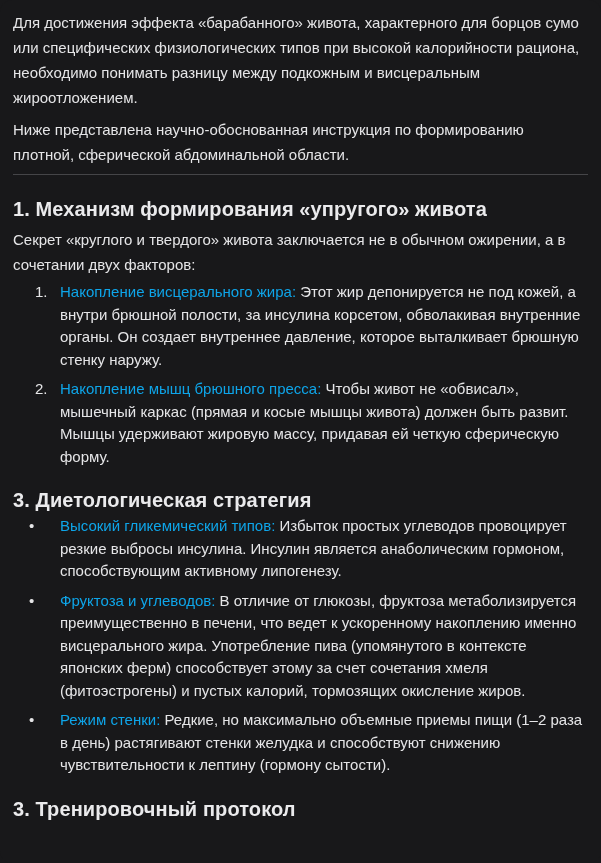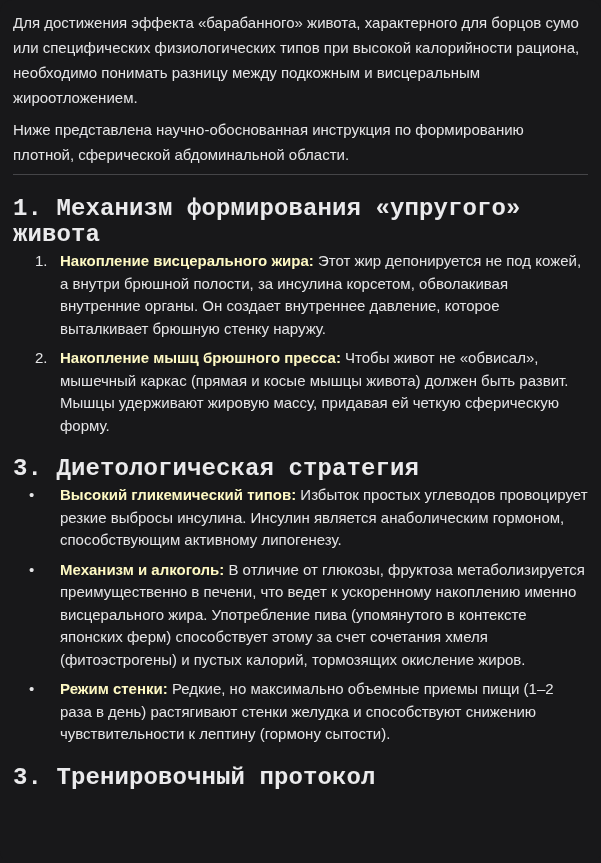--- a/index.html
+++ b/index.html
@@ -19,26 +19,25 @@
     border-radius: 12px;
   }
   p {
     margin: 0 0 7px 0;
     font-size: 15px;
     line-height: 25px;
     font-weight: 400;
   }
   h3 {
     margin: 19px 0 5px 0;
-    font-size: 24px;
+    font-size: 20px;
     line-height: 26px;
     font-weight: 700;
     color: #eaeaec;
     letter-spacing: 0.1px;
-    font-family: Liberation Mono, monospace;
   }
   hr {
     border: none;
     border-top: 1px solid #454548;
     margin: 6px 0 21px 0;
   }
   ol, ul {
     list-style: none;
     margin: -3px 0 2px 0;
     padding: 0 0 0 47px;
@@ -58,40 +57,41 @@
     top: 0;
     color: #e5e5e7;
   }
   ul > li::before {
     content: "\2022";
     position: absolute;
     left: -31px;
     top: 0;
     color: #e5e5e7;
   }
-  strong { font-weight: 700; color: #fef9c3; }
+  strong { font-weight: 400; color: #0ea5e9; }
 </style>
 </head>
 <body>
 
 <div class="message">
 
   <p>Для достижения эффекта «барабанного» живота, характерного для борцов сумо или специфических физиологических типов при высокой калорийности рациона, необходимо понимать разницу между подкожным и висцеральным жироотложением.</p>
   <p>Ниже представлена научно-обоснованная инструкция по формированию плотной, сферической абдоминальной области.</p>
 
   <hr>
 
   <h3>1. Механизм формирования «упругого» живота</h3>
+  <p>Секрет «круглого и твердого» живота заключается не в обычном ожирении, а в сочетании двух факторов:</p>
   <ol>
     <li><strong>Накопление висцерального жира:</strong><span> Этот жир депонируется не под кожей, а внутри брюшной полости, за инсулина корсетом, обволакивая внутренние органы. Он создает внутреннее давление, которое выталкивает брюшную стенку наружу.</span></li>
     <li><strong>Накопление мышц брюшного пресса:</strong><span> Чтобы живот не «обвисал», мышечный каркас (прямая и косые мышцы живота) должен быть развит. Мышцы удерживают жировую массу, придавая ей четкую сферическую форму.</span></li>
   </ol>
 
   <h3>3. Диетологическая стратегия</h3>
   <ul>
     <li><strong>Высокий гликемический типов:</strong><span> Избыток простых углеводов провоцирует резкие выбросы инсулина. Инсулин является анаболическим гормоном, способствующим активному липогенезу.</span></li>
-    <li><strong>Механизм и алкоголь:</strong><span> В отличие от глюкозы, фруктоза метаболизируется преимущественно в печени, что ведет к ускоренному накоплению именно висцерального жира. Употребление пива (упомянутого в контексте японских ферм) способствует этому за счет сочетания хмеля (фитоэстрогены) и пустых калорий, тормозящих окисление жиров.</span></li>
+    <li><strong>Фруктоза и углеводов:</strong><span> В отличие от глюкозы, фруктоза метаболизируется преимущественно в печени, что ведет к ускоренному накоплению именно висцерального жира. Употребление пива (упомянутого в контексте японских ферм) способствует этому за счет сочетания хмеля (фитоэстрогены) и пустых калорий, тормозящих окисление жиров.</span></li>
     <li><strong>Режим стенки:</strong><span> Редкие, но максимально объемные приемы пищи (1–2 раза в день) растягивают стенки желудка и способствуют снижению чувствительности к лептину (гормону сытости).</span></li>
   </ul>
 
   <h3>3. Тренировочный протокол</h3>
 
 </div>
 
 </body></html>

